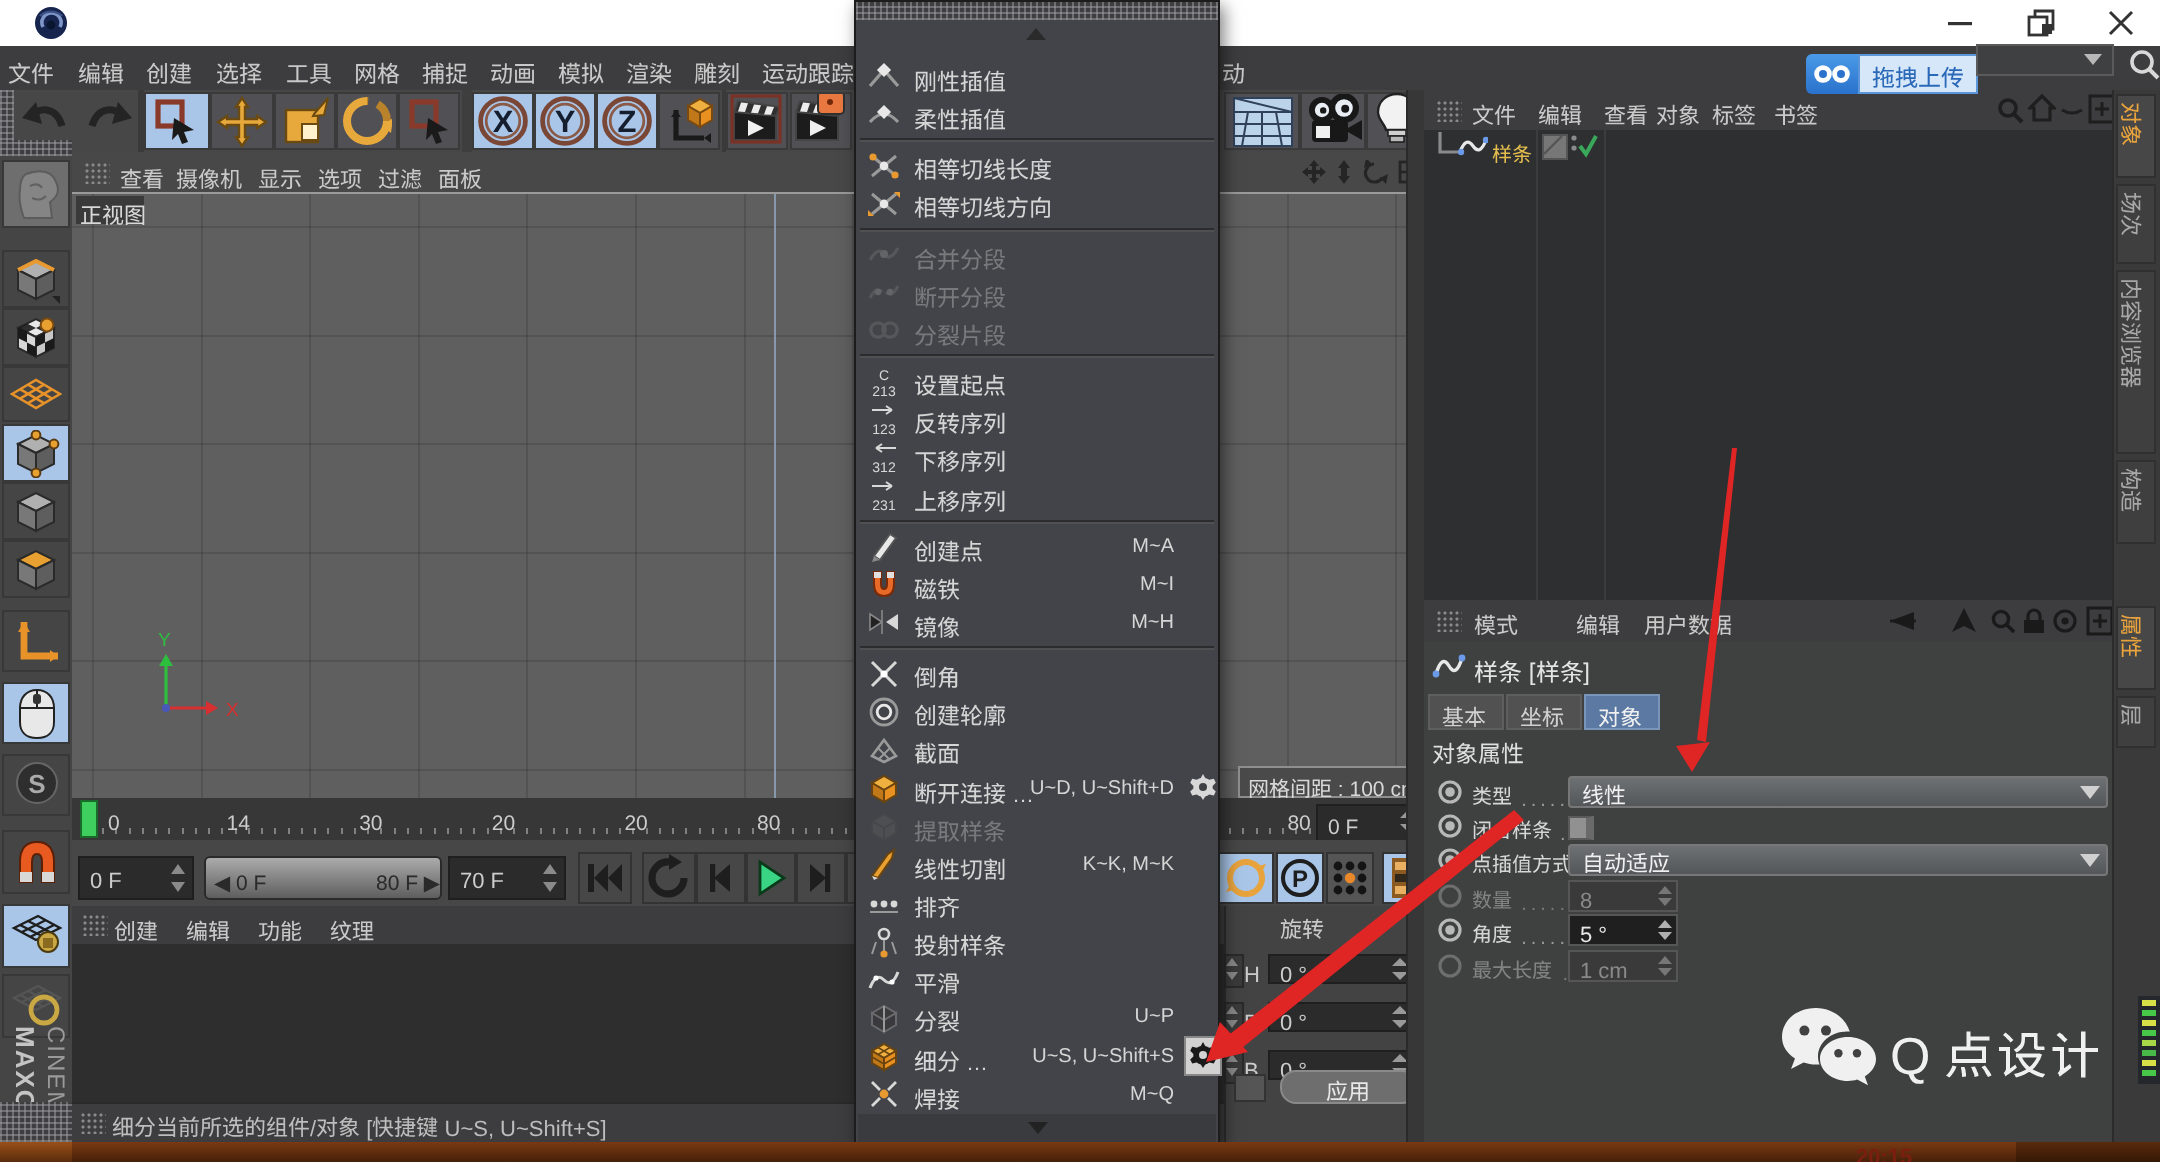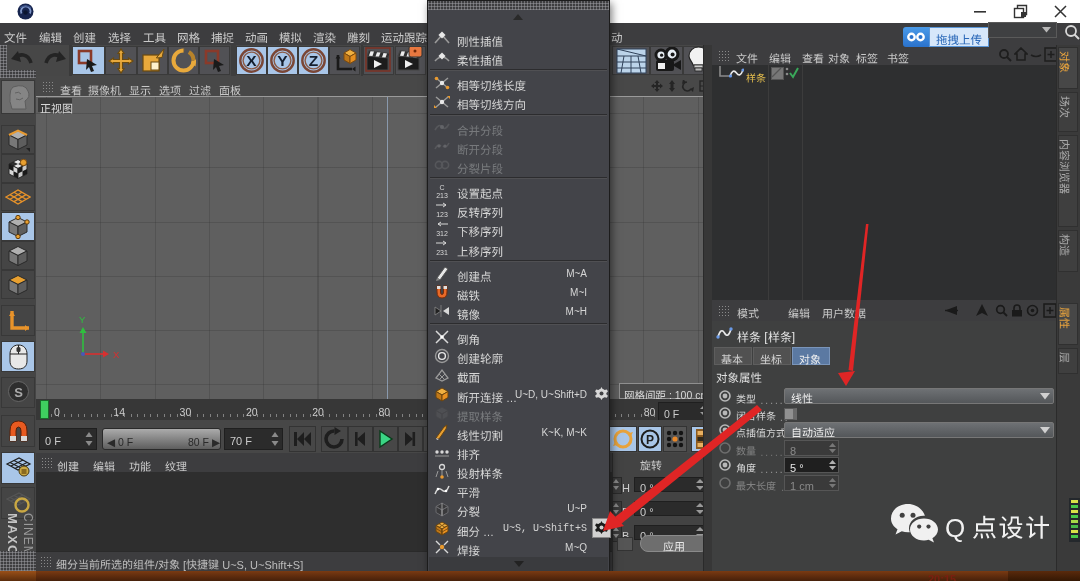--- a/index.html
+++ b/index.html
@@ -1291,21 +1291,21 @@
     <svg style="position:absolute;left:6px;top:519.1px;opacity:1" width="16" height="16" viewBox="0 0 16 16">
       <path d="M2 5.5 L8 2 L14 5.5 L8 9 Z" fill="#f0b040" stroke="#6a4410"></path>
       <path d="M2 5.5 L8 9 V15 L2 11.5 Z" fill="#c07818" stroke="#6a4410"></path>
       <path d="M8 9 L14 5.5 V11.5 L8 15 Z" fill="#e89020" stroke="#6a4410"></path>
       <path d="M5 3.75 L11 7.25 M11 3.75 L5 7.25 M8 9 V15 M2 8.5 L8 12 L14 8.5" stroke="#6a4410" stroke-width=".8" fill="none"></path>
     </svg>
     <div style="position:absolute;left:29px;top:520.6px;white-space:nowrap;color:#d5d5d5"><svg style="width:23.0px;height:11.5px;vertical-align:-1.5px" viewBox="0 -87 200 100" fill="#d5d5d5">
         <use href="#u7EC6" x="0"></use>
         <use href="#u5206" x="100"></use>
       </svg><span style="font-family:'Liberation Sans';font-size:11px">&nbsp;…</span></div>
-    <div style="position:absolute;right:22px;top:521.6px;white-space:nowrap;font-family:Liberation Mono, monospace;font-size:10px;color:#d5d5d5">U~S, U~Shift+S</div>
+    <div style="position:absolute;right:22px;top:521.6px;white-space:nowrap;font-family:Liberation Sans, sans-serif;font-size:10px;color:#d5d5d5">U~S, U~Shift+S</div>
     <div style="position:absolute;left:164px;top:517.1px;width:19px;height:20px;background:#d2d2d2;border:1px solid #888;box-sizing:border-box"></div>
     <svg style="position:absolute;left:166px;top:519.1px" width="15" height="15" viewBox="0 0 15 15">
       <path d="M7.5 1 L8.6 3 A4.8 4.8 0 0 1 10.6 3.9 L12.9 3.4 L13.9 5.4 L12.3 7 A4.8 4.8 0 0 1 12.3 8.2 L13.9 9.8 L12.9 11.8 L10.6 11.3 A4.8 4.8 0 0 1 8.6 12.2 L7.5 14 L6.4 12.2 A4.8 4.8 0 0 1 4.4 11.3 L2.1 11.8 L1.1 9.8 L2.7 8.2 A4.8 4.8 0 0 1 2.7 7 L1.1 5.4 L2.1 3.4 L4.4 3.9 A4.8 4.8 0 0 1 6.4 3 Z" fill="#1a1a1a"></path>
       <circle cx="7.5" cy="7.5" r="2" fill="#d2d2d2"></circle>
     </svg>
     <svg style="position:absolute;left:6px;top:538.2px;opacity:1" width="16" height="16" viewBox="0 0 16 16">
       <path d="M2 2 L6 6 M14 2 L10 6 M2 14 L6 10 M14 14 L10 10" stroke="#d8d8d8" stroke-width="1.4"></path>
       <circle cx="8" cy="8" r="2.2" fill="#e89a30"></circle>
     </svg>
     <div style="position:absolute;left:29px;top:539.7px;white-space:nowrap;color:#d5d5d5"><svg style="width:23.0px;height:11.5px;vertical-align:-1.5px" viewBox="0 -87 200 100" fill="#d5d5d5">

